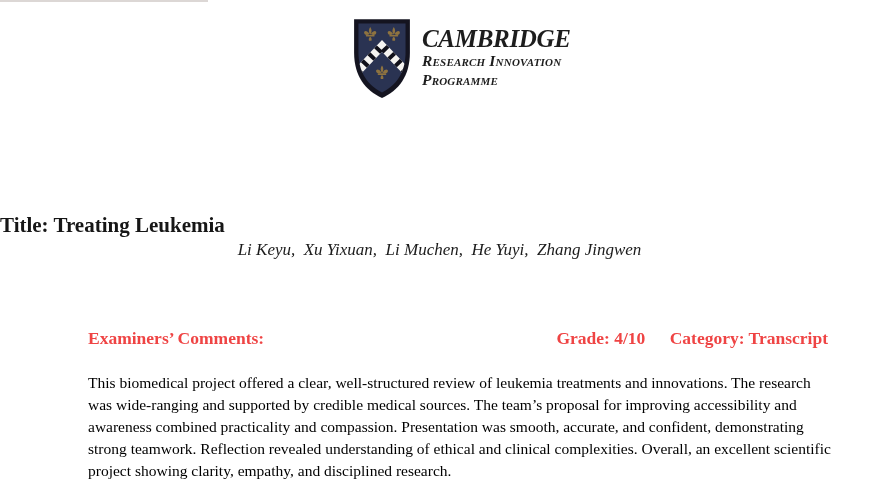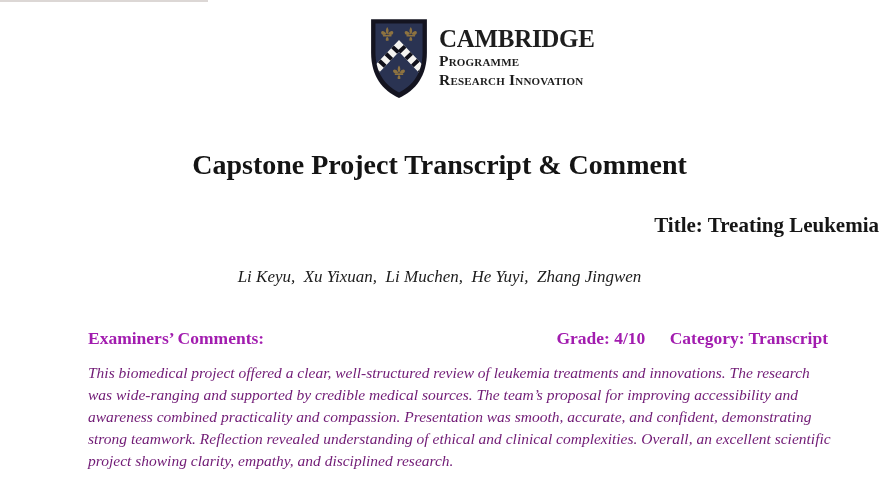--- a/index.html
+++ b/index.html
@@ -15,22 +15,22 @@
     width: 879px; height: 490px;
     background: #ffffff;
   }
   .top-streak {
     position: absolute; left: 0; top: 0;
     width: 208px; height: 2px;
     background: #c9c2bf; opacity: 0.65;
   }
   
   .logo {
-    position: absolute; left: 368px; top: 16px;
-    display: flex; align-items: flex-start;
+    position: absolute; left: 351px; top: 16px;
+    display: flex; align-items: flex-start; font-style: italic;
   }
   .shield { width: 62px; height: 84px; display: block; }
   .logo-text { margin-left: 9px; padding-top: 10px; color: #1d1d1d; }
   .logo-name {
     font-size: 25px; line-height: 25px;
     font-weight: bold; letter-spacing: -0.3px;
     white-space: nowrap;
   }
   .logo-sub {
     font-size: 15.5px; line-height: 17.5px;
@@ -39,43 +39,43 @@
     margin-top: 1px;
   }
   
   .doc-title {
     position: absolute; left: 0; top: 149px; width: 879px;
     margin: 0; text-align: center;
     font-size: 28px; line-height: 32px; font-weight: bold; color: #141414;
   }
   .project-title {
     position: absolute; left: 0; top: 213px; width: 879px;
-    margin: 0; text-align: right;
+    margin: 0; text-align: left;
     font-size: 21px; line-height: 24px; font-weight: bold; color: #161616;
   }
   .authors {
-    position: absolute; left: 0; top: 267px; width: 879px;
+    position: absolute; left: 0; top: 240px; width: 879px;
     text-align: center;
     font-size: 17px; line-height: 20px; font-style: italic;
     white-space: pre; color: #1b1b1b;
   }
   
   .meta-row {
     position: absolute; left: 88px; top: 328px; width: 740px;
     display: flex; justify-content: space-between; align-items: baseline;
-    font-size: 17.5px; font-weight: bold; color: #a21caf;
+    font-size: 17.5px; font-weight: bold; color: #ef4444;
   }
   .grade-group { white-space: nowrap; }
   .grade-group .category { margin-left: 20px; }
   
   .comments {
-    position: absolute; left: 88px; top: 362px; width: 744px;
+    position: absolute; left: 88px; top: 372px; width: 744px;
     margin: 0;
     font-size: 15.5px; line-height: 22px;
-    text-align: left; color: #701a75; font-style: italic;
+    text-align: left; color: #000000;
   }
 </style>
 </head>
 <body>
 
 <div class="page">
 
   <div class="top-streak"></div>
 
   <header class="logo">
@@ -97,26 +97,25 @@
       <g clip-path="url(#fieldClip)">
         <path fill="none" stroke-width="13" d="M10,90 L50,48 L90,90" stroke="#f4f3f0"></path>
         <path fill="none" stroke-width="13" stroke-dasharray="6.5,9" d="M10,90 L50,48 L90,90" stroke="#10101a"></path>
       </g>
       <use href="#fdl" transform="translate(31,29) scale(1.55)" fill="#8e7340"></use>
       <use href="#fdl" transform="translate(69,29) scale(1.55)" fill="#8e7340"></use>
       <use href="#fdl" transform="translate(50,91) scale(1.5)" fill="#8e7340"></use>
     </svg>
     <div class="logo-text">
       <div class="logo-name">CAMBRIDGE</div>
+      <div class="logo-sub">Research Innovation</div>
       <div class="logo-sub">Programme</div>
-      <div class="logo-sub">Research Innovation</div>
     </div>
   </header>
 
-  <h1 class="doc-title">Capstone Project Transcript &amp; Comment</h1>
 
   <h2 class="project-title">Title: Treating Leukemia</h2>
 
   <div class="authors">Li Keyu,  Xu Yixuan,  Li Muchen,  He Yuyi,  Zhang Jingwen</div>
 
   <div class="meta-row">
     <span>Examiners’ Comments:</span>
     <span class="grade-group">
       <span>Grade: 4/10</span>
       <span class="category">Category: Transcript</span>

